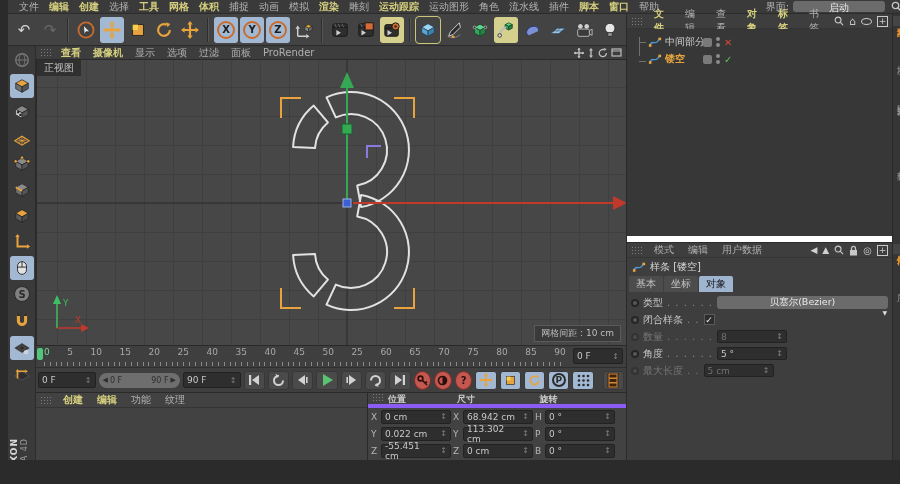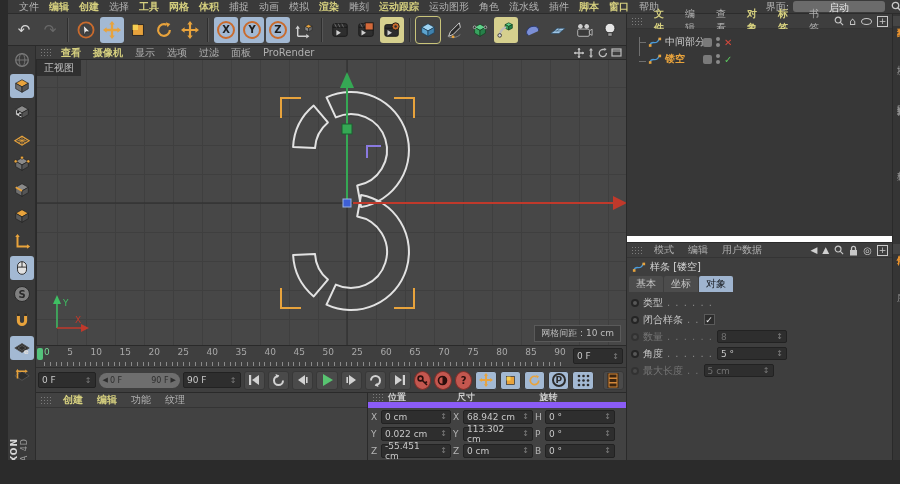--- a/index.html
+++ b/index.html
@@ -103,21 +103,21 @@
   #matmgr { position:absolute; left:28px; top:392px; width:332px; height:92px; background:#424242;
             border-top:1px solid #2a2a2a; border-right:1px solid #2a2a2a; }
   .panelmenu { height:15px; display:flex; align-items:center; gap:2px; padding:0 4px;
                border-bottom:1px solid #343434; }
   .panelmenu .mi { padding:0 6px; color:#b0b0b0; }
   .panelmenu .mi.hl { color:#d6d07f; font-weight:bold; }
 
   
   #coords { position:absolute; left:360px; top:392px; width:258px; height:92px; background:#424242;
             border-top:1px solid #2a2a2a; font-size:9px; }
-  #coords .hdr { display:flex; align-items:center; height:15px; border-bottom:6px solid #8b5cf6; padding:0 4px;font-family:Liberation Mono, monospace; }
+  #coords .hdr { display:flex; height:15px; border-bottom:4px solid #8b5cf6; padding:0 4px;font-family:Liberation Mono, monospace; }
   #coords .hdr .t { width:86px; color:#cfcfcf; font-weight:bold; }
   #coords .hdr .t1 { width:72px; }
   .crow { display:flex; align-items:center; height:17px; padding:0 3px; gap:2px; }
   .crow .ax { width:8px; color:#b5b5b5; }
   .crow .field { width:70px; height:14px; }
   .cfoot { display:flex; align-items:center; padding:2px 3px; gap:6px; }
   .cfoot .dd { width:76px; height:13px; font-size:9px; }
   .applybtn { width:76px; height:13px; background:#6b6b6b; border-radius:7px; color:#e4e4e4;
               display:flex; align-items:center; justify-content:center; }
 
@@ -908,20 +908,24 @@
       <div id="amtabs">
         <span class="atab">基本</span>
         <span class="atab">坐标</span>
         <span class="atab on">对象</span>
       </div>
 
       <div class="arow">
         <span class="animdot"></span>
         <span class="lbl">类型</span>
         <span class="dots">. . . . . .</span>
+        <div class="dd">
+          <span>贝塞尔(Bezier)</span>
+          <span class="caret">▼</span>
+        </div>
       </div>
       <div class="arow">
         <span class="animdot"></span>
         <span class="lbl">闭合样条</span>
         <span class="dots">. .</span>
         <span class="cb">✓</span>
       </div>
       <div class="arow dis">
         <span class="animdot"></span>
         <span class="lbl">数量</span>

